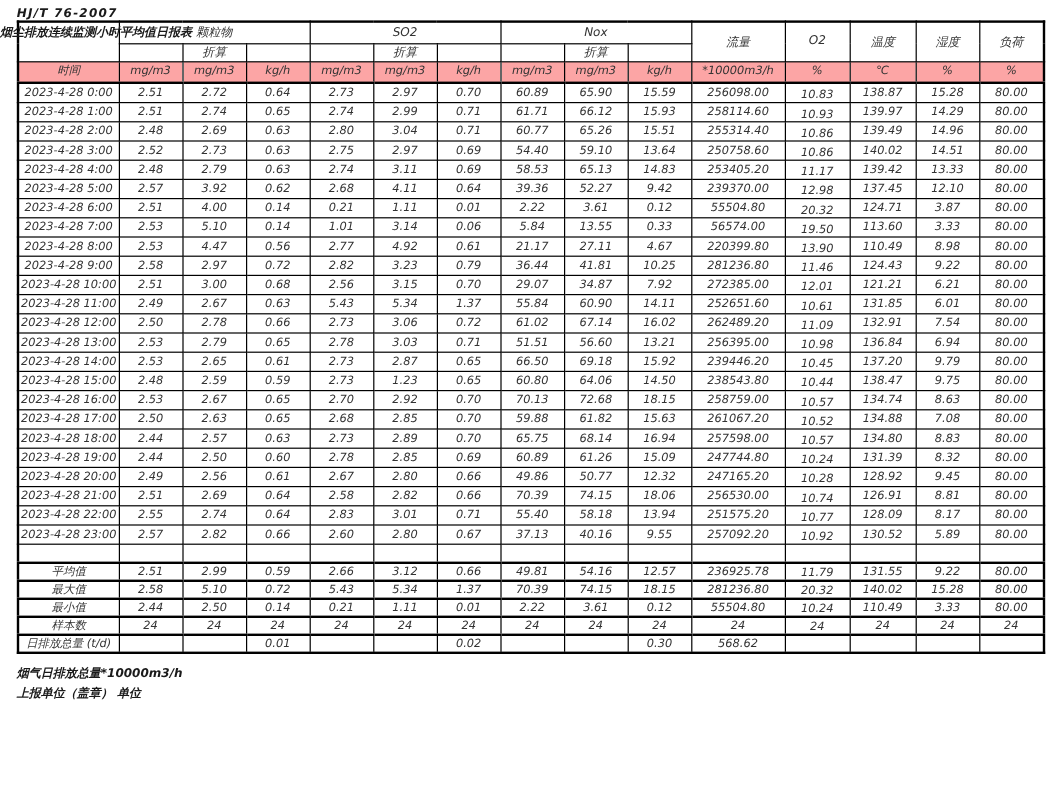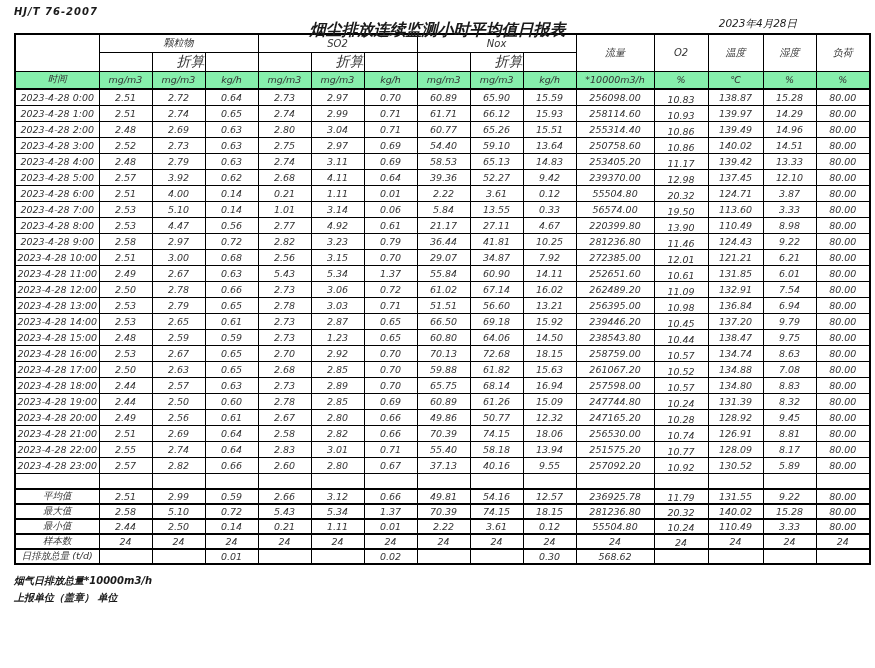--- a/index.html
+++ b/index.html
@@ -4,52 +4,51 @@
 <style>
   * { box-sizing: border-box; }
   html, body { margin: 0; padding: 0; background: #ffffff; }
   body {
     width: 875px; height: 668px; overflow: hidden;
     font-family: "DejaVu Sans", sans-serif;
     color: #1a1a1a;
   }
   .page { padding: 6px 0 0 14px; position: relative; width: 875px; height: 520px; font-style: italic; }
   .standard { font-size: 10px; font-weight: bold; letter-spacing: 1px; }
-  .title { position: absolute; top: 20px; left: 0; width: 875px; text-align: center;
-           font-size: 16px; font-weight: bold; }
+  .title { position: absolute; top: 20px; left: 0; width: 875px; text-align: left;
+           font-size: 10px; font-weight: bold; }
   .company { margin-top: 18px; font-size: 10.5px; font-weight: bold; }
   .site { margin-top: 3px; font-size: 10.5px; font-weight: bold; }
   .date-line { width: 855px; text-align: right; padding-right: 72px; font-size: 10.5px; height: 16px; }
   table.report {
     table-layout: fixed; width: 855px; border-collapse: collapse;
     border: 2px solid #000;
   }
   table.report th, table.report td {
     border: 1px solid #000; padding: 0; text-align: center;
     font-size: 9.5px; font-weight: normal; color: #333;
     overflow: hidden; white-space: nowrap;
   }
   thead tr.grp th { height: 18px; font-size: 10px; }
-  thead tr.conv th { height: 13px; font-size: 14px; text-align: right; }
-  thead tr.units th { height: 18px; background: #86efac; border-bottom: 2px solid #000; }
+  thead tr.conv th { height: 13px; font-size: 10px; }
+  thead tr.units th { height: 18px; background: #fca5a5; border-bottom: 2px solid #000; }
   tbody td { height: 16px; }
   #summary-body td { border-top: 2px solid #000; height: 15px; }
   .o2-offset { vertical-align: bottom; }
   td.left { text-align: left; padding-left: 2px; }
   .footer { margin-top: 9px; font-size: 10px; font-weight: bold; }
   .footer-line2 { margin-top: 3px; font-size: 10px; font-weight: bold; }
   .unit-label { display: inline-block; }
 </style>
 </head>
 <body>
 
 <div class="page">
   <div class="standard">HJ/T  76-2007</div>
   <div class="title">烟尘排放连续监测小时平均值日报表</div>
-  <div class="date-line">2023年4月28日</div>
 
   <table class="report">
     <colgroup>
       <col style="width:84px">
       <col style="width:53px">
         <col style="width:53px">
         <col style="width:53px">
       <col style="width:53px">
         <col style="width:53px">
         <col style="width:53px">

